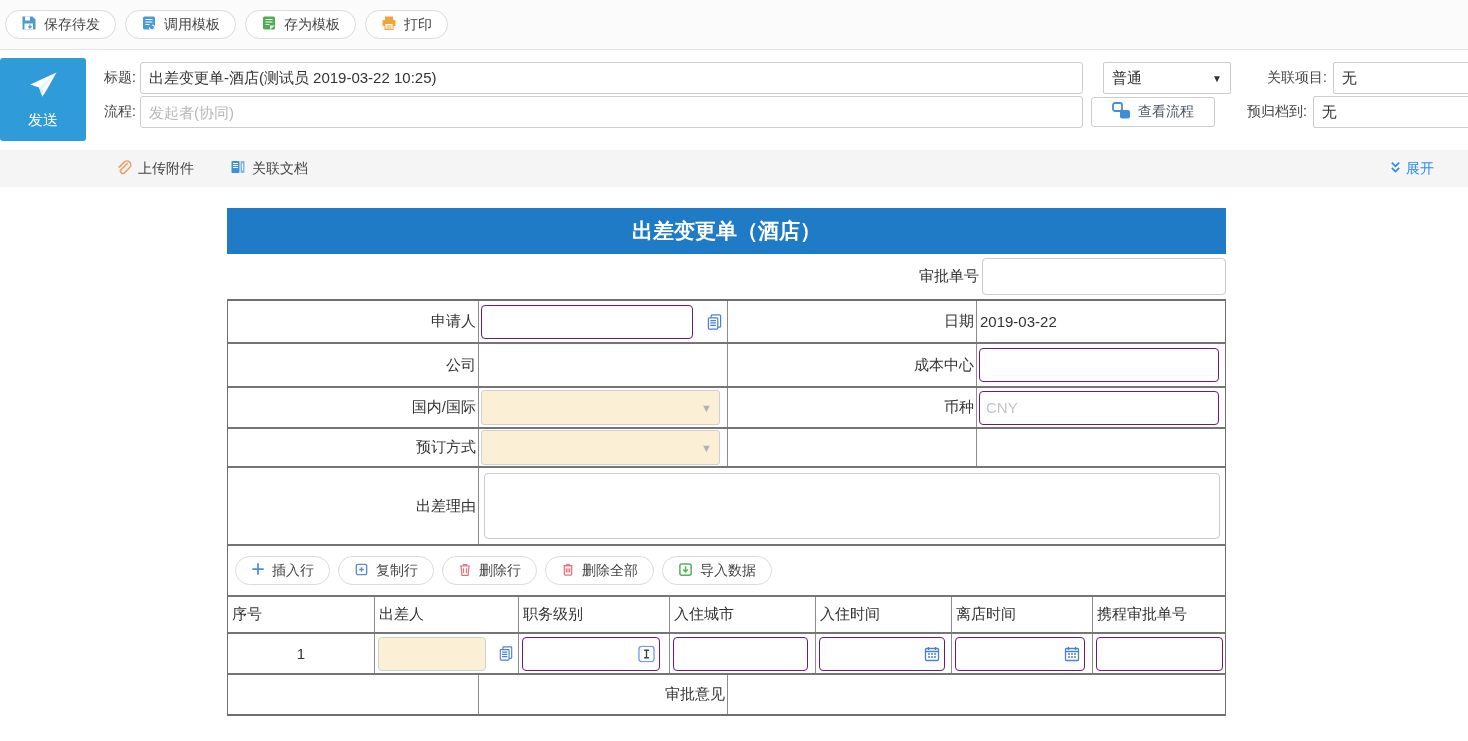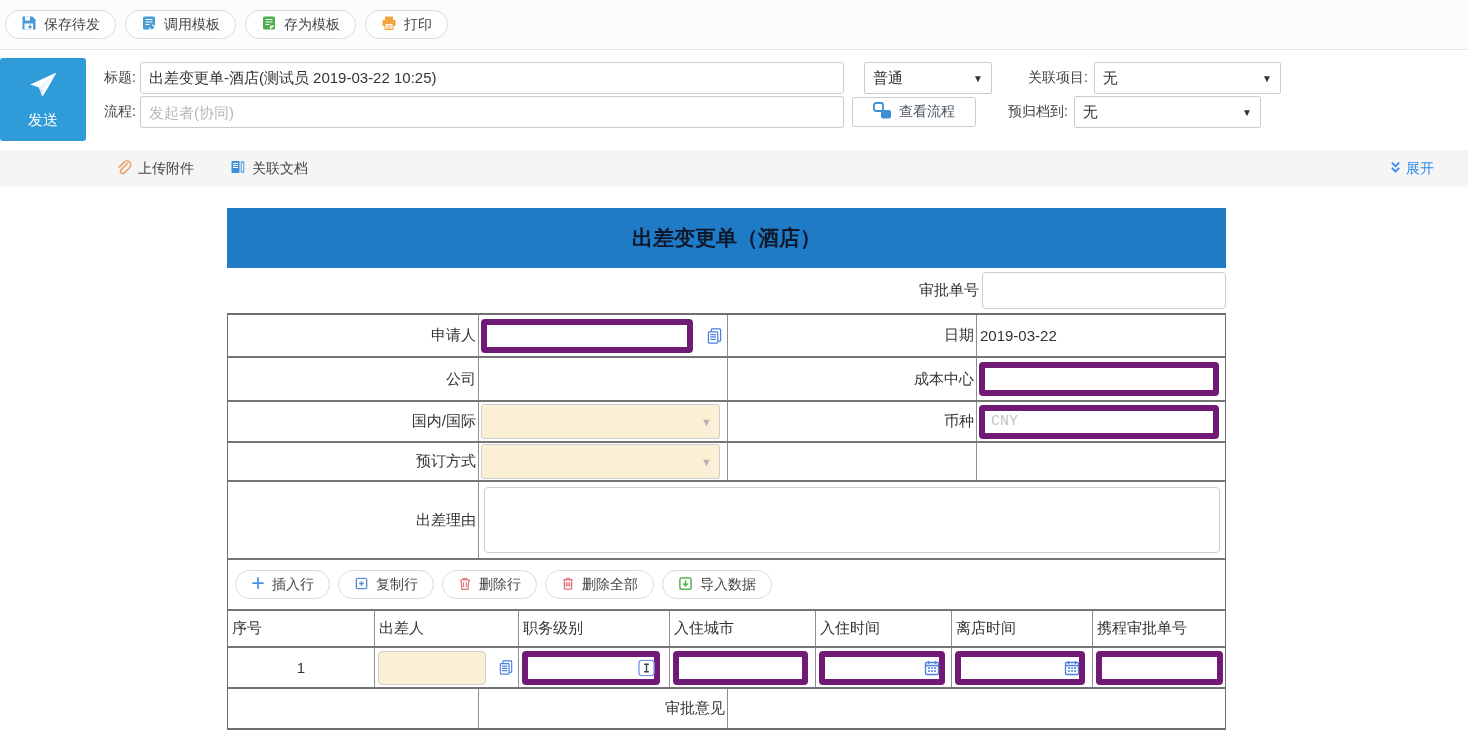--- a/index.html
+++ b/index.html
@@ -16,21 +16,21 @@
             color:#454545; cursor:pointer; white-space:nowrap; }
 
   
   .send-btn { position:absolute; top:58px; left:0; width:86px; height:83px; background:#2f9bd8;
               border-radius:3px; display:flex; flex-direction:column; align-items:center;
               justify-content:center; gap:5px; color:#fff; font-size:15px; cursor:pointer; }
   .hdr-row { position:absolute; left:104px; display:flex; align-items:center; }
   .hdr-row.r1 { top:62px; }
   .hdr-row.r2 { top:96px; }
   .hdr-lbl { font-size:14px; color:#444; margin-right:4px; white-space:nowrap; }
-  .hdr-inp { width:704px; height:32px; border:1px solid #ccc; border-radius:3px;
+  .hdr-inp { width:943px; height:32px; border:1px solid #ccc; border-radius:3px;
              padding:0 8px; font-size:15px; color:#333; outline:none; background:#fff; }
   .hdr-inp::placeholder { color:#b8b8b8; }
   .selbox { height:32px; background:#fff; border:1px solid #ccc; border-radius:2px;
             display:flex; align-items:center; justify-content:space-between;
             padding:0 8px; font-size:15px; color:#333; cursor:pointer; }
   .selbox .ar { font-size:10px; color:#333; }
   .sel-priority { width:128px; margin-left:20px; }
   .sel-wide { width:187px; margin-left:6px; }
   .lbl2 { margin-left:36px; font-size:14px; color:#444; white-space:nowrap; }
   .viewflow-btn { margin-left:8px; width:124px; height:30px; background:#fff; border:1px solid #ccc;
@@ -39,41 +39,41 @@
   .attach-bar { position:absolute; top:150px; left:0; right:0; height:37px; background:#f5f5f5;
                 display:flex; align-items:center;padding-left:15px; }
   .attach-item { display:flex; align-items:center; gap:6px; font-size:14px; color:#444; cursor:pointer; }
   .attach-item.first { margin-left:100px; }
   .attach-item.second { margin-left:36px; }
   .expand-link { margin-left:auto; margin-right:34px; display:flex; align-items:center; gap:4px;
                  font-size:14px; color:#2d8cf0; cursor:pointer; }
 
   
   .form { position:absolute; top:208px; left:227px; width:999px; }
-  .form-title { height:60px; background:#1f7bc5; display:flex; align-items:center;
-                justify-content:center; font-size:21px; font-weight:bold; color:#0f172a; }
+  .form-title { height:46px; background:#1f7bc5; display:flex; align-items:center;
+                justify-content:center; font-size:21px; font-weight:bold; color:#ffffff; }
   .approval-row { height:45px; display:flex; align-items:center; justify-content:flex-end; }
   .approval-row .flbl { font-size:15px; color:#333; margin-right:3px; }
   .approval-inp { width:244px; height:37px; border:1px solid #ccc; border-radius:4px;
                   padding:0 6px; font-size:15px; outline:none; }
 
   .tbl { border:1px solid #6f6f6f; border-top:2px solid #6f6f6f; border-bottom:2px solid #6f6f6f; }
   .trow { display:grid; }
   .trow + .trow { border-top:2px solid #757575; }
   .r4 { grid-template-columns:250px 249px 249px 1fr; }
   .r2 { grid-template-columns:250px 1fr; }
   .r7 { grid-template-columns:146px 144px 151px 146px 136px 141px 1fr; }
   .h41 { height:41px; } .h44 { height:44px; } .h39 { height:39px; }
   .h78 { height:78px; } .h51 { height:51px; } .h37 { height:37px; }
   .c { display:flex; align-items:center; border-left:1px solid #8d8d8d; min-width:0; }
   .c:first-child { border-left:none; }
   .lab { justify-content:flex-end; font-size:15px; color:#333; padding-right:2px; white-space:nowrap; }
   .val { padding-left:3px; font-size:15px; color:#333; }
-  .inp { border:6px solid #701a75; border-radius:4px; height:34px; padding:0 6px; font-size:15px;
-         color:#333; background:#fff; outline:none;font-family:Liberation Mono, monospace; }
+  .inp { border:1px solid #701a75; border-radius:4px; height:34px; padding:0 6px; font-size:15px;
+         color:#333; background:#fff; outline:none; }
   .inp::placeholder { color:#c4c4c4; }
   .inp-applicant { width:212px; margin-left:2px; }
   .inp-wide { width:240px; margin-left:2px; }
   .sel-beige { width:239px; height:35px; margin-left:2px; background:#fbf0d5; border:1px solid #cfcfcf;
                border-radius:3px; display:flex; align-items:center; justify-content:flex-end;
                padding-right:7px; cursor:pointer; }
   .sel-beige .ar { font-size:11px; color:#b3b3b3; }
   .reason-ta { margin:5px; width:calc(100% - 10px); height:66px; border:1px solid #ccc;
                border-radius:4px; resize:none; outline:none; font-size:15px; padding:4px 6px;
                font-family:"Liberation Sans","DejaVu Sans",sans-serif; }

